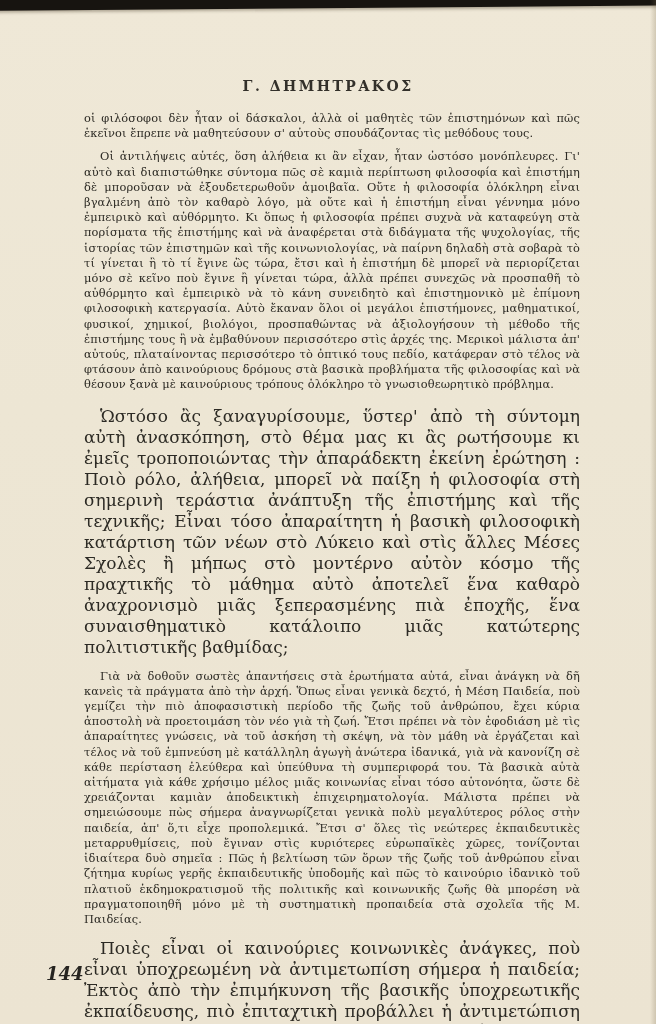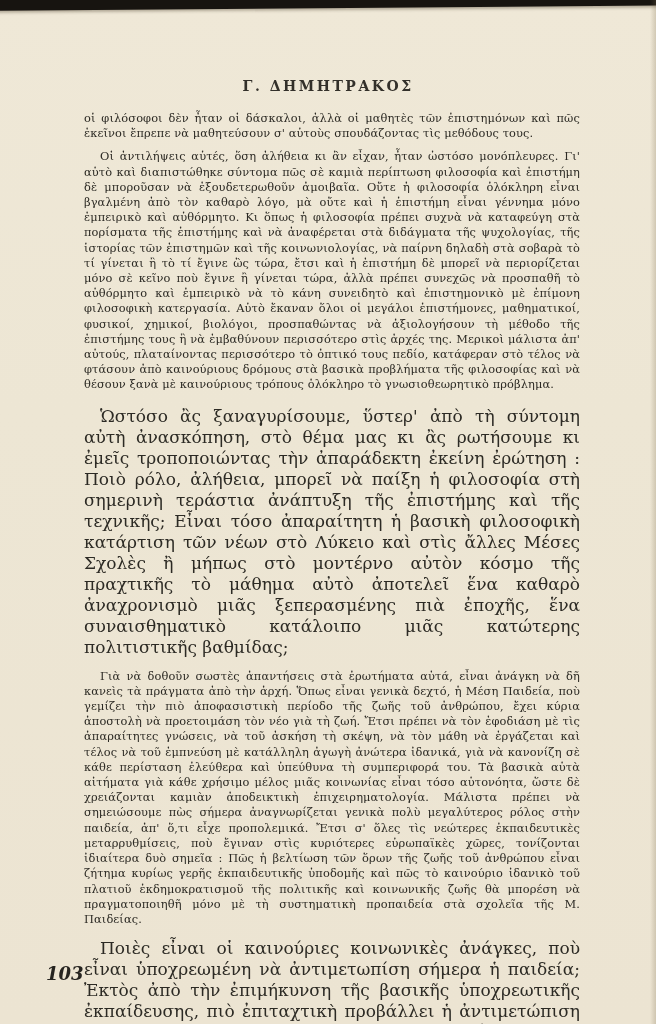--- a/index.html
+++ b/index.html
@@ -95,15 +95,15 @@
 
     <p class="small indent">Οἱ ἀντιλήψεις αὐτές, ὅση ἀλήθεια κι ἂν εἶχαν, ἦταν ὡστόσο μονόπλευρες. Γι' αὐτὸ καὶ διαπιστώθηκε σύντομα πῶς σὲ καμιὰ περίπτωση φιλοσοφία καὶ ἐπιστήμη δὲ μποροῦσαν νὰ ἐξουδετερωθοῦν ἀμοιβαῖα. Οὔτε ἡ φιλοσοφία ὁλόκληρη εἶναι βγαλμένη ἀπὸ τὸν καθαρὸ λόγο, μὰ οὔτε καὶ ἡ ἐπιστήμη εἶναι γέννημα μόνο ἐμπειρικὸ καὶ αὐθόρμητο. Κι ὅπως ἡ φιλοσοφία πρέπει συχνὰ νὰ καταφεύγη στὰ πορίσματα τῆς ἐπιστήμης καὶ νὰ ἀναφέρεται στὰ διδάγματα τῆς ψυχολογίας, τῆς ἱστορίας τῶν ἐπιστημῶν καὶ τῆς κοινωνιολογίας, νὰ παίρνη δηλαδὴ στὰ σοβαρὰ τὸ τί γίνεται ἢ τὸ τί ἔγινε ὣς τώρα, ἔτσι καὶ ἡ ἐπιστήμη δὲ μπορεῖ νὰ περιορίζεται μόνο σὲ κεῖνο ποὺ ἔγινε ἢ γίνεται τώρα, ἀλλὰ πρέπει συνεχῶς νὰ προσπαθῆ τὸ αὐθόρμητο καὶ ἐμπειρικὸ νὰ τὸ κάνη συνειδητὸ καὶ ἐπιστημονικὸ μὲ ἐπίμονη φιλοσοφικὴ κατεργασία. Αὐτὸ ἔκαναν ὅλοι οἱ μεγάλοι ἐπιστήμονες, μαθηματικοί, φυσικοί, χημικοί, βιολόγοι, προσπαθώντας νὰ ἀξιολογήσουν τὴ μέθοδο τῆς ἐπιστήμης τους ἢ νὰ ἐμβαθύνουν περισσότερο στὶς ἀρχές της. Μερικοὶ μάλιστα ἀπ' αὐτούς, πλαταίνοντας περισσότερο τὸ ὀπτικό τους πεδίο, κατάφεραν στὸ τέλος νὰ φτάσουν ἀπὸ καινούριους δρόμους στὰ βασικὰ προβλήματα τῆς φιλοσοφίας καὶ νὰ θέσουν ξανὰ μὲ καινούριους τρόπους ὁλόκληρο τὸ γνωσιοθεωρητικὸ πρόβλημα.</p>
 
     <p class="large indent gap-a">Ὡστόσο ἂς ξαναγυρίσουμε, ὕστερ' ἀπὸ τὴ σύντομη αὐτὴ ἀνασκόπηση, στὸ θέμα μας κι ἂς ρωτήσουμε κι ἐμεῖς τροποποιώντας τὴν ἀπαράδεκτη ἐκείνη ἐρώτηση : Ποιὸ ρόλο, ἀλήθεια, μπορεῖ νὰ παίξη ἡ φιλοσοφία στὴ σημερινὴ τεράστια ἀνάπτυξη τῆς ἐπιστήμης καὶ τῆς τεχνικῆς; Εἶναι τόσο ἀπαραίτητη ἡ βασικὴ φιλοσοφικὴ κατάρτιση τῶν νέων στὸ Λύκειο καὶ στὶς ἄλλες Μέσες Σχολὲς ἢ μήπως στὸ μοντέρνο αὐτὸν κόσμο τῆς πραχτικῆς τὸ μάθημα αὐτὸ ἀποτελεῖ ἕνα καθαρὸ ἀναχρονισμὸ μιᾶς ξεπερασμένης πιὰ ἐποχῆς, ἕνα συναισθηματικὸ κατάλοιπο μιᾶς κατώτερης πολιτιστικῆς βαθμίδας;</p>
 
     <p class="small indent gap-b">Γιὰ νὰ δοθοῦν σωστὲς ἀπαντήσεις στὰ ἐρωτήματα αὐτά, εἶναι ἀνάγκη νὰ δῆ κανεὶς τὰ πράγματα ἀπὸ τὴν ἀρχή. Ὅπως εἶναι γενικὰ δεχτό, ἡ Μέση Παιδεία, ποὺ γεμίζει τὴν πιὸ ἀποφασιστικὴ περίοδο τῆς ζωῆς τοῦ ἀνθρώπου, ἔχει κύρια ἀποστολὴ νὰ προετοιμάση τὸν νέο γιὰ τὴ ζωή. Ἔτσι πρέπει νὰ τὸν ἐφοδιάση μὲ τὶς ἀπαραίτητες γνώσεις, νὰ τοῦ ἀσκήση τὴ σκέψη, νὰ τὸν μάθη νὰ ἐργάζεται καὶ τέλος νὰ τοῦ ἐμπνεύση μὲ κατάλληλη ἀγωγὴ ἀνώτερα ἰδανικά, γιὰ νὰ κανονίζη σὲ κάθε περίσταση ἐλεύθερα καὶ ὑπεύθυνα τὴ συμπεριφορά του. Τὰ βασικὰ αὐτὰ αἰτήματα γιὰ κάθε χρήσιμο μέλος μιᾶς κοινωνίας εἶναι τόσο αὐτονόητα, ὥστε δὲ χρειάζονται καμιὰν ἀποδεικτικὴ ἐπιχειρηματολογία. Μάλιστα πρέπει νὰ σημειώσουμε πὼς σήμερα ἀναγνωρίζεται γενικὰ πολὺ μεγαλύτερος ρόλος στὴν παιδεία, ἀπ' ὅ,τι εἶχε προπολεμικά. Ἔτσι σ' ὅλες τὶς νεώτερες ἐκπαιδευτικὲς μεταρρυθμίσεις, ποὺ ἔγιναν στὶς κυριότερες εὐρωπαϊκὲς χῶρες, τονίζονται ἰδιαίτερα δυὸ σημεῖα : Πῶς ἡ βελτίωση τῶν ὅρων τῆς ζωῆς τοῦ ἀνθρώπου εἶναι ζήτημα κυρίως γερῆς ἐκπαιδευτικῆς ὑποδομῆς καὶ πῶς τὸ καινούριο ἰδανικὸ τοῦ πλατιοῦ ἐκδημοκρατισμοῦ τῆς πολιτικῆς καὶ κοινωνικῆς ζωῆς θὰ μπορέση νὰ πραγματοποιηθῆ μόνο μὲ τὴ συστηματικὴ προπαιδεία στὰ σχολεῖα τῆς Μ. Παιδείας.</p>
 
     <p class="large indent gap-b">Ποιὲς εἶναι οἱ καινούριες κοινωνικὲς ἀνάγκες, ποὺ εἶναι ὑποχρεωμένη νὰ ἀντιμετωπίση σήμερα ἡ παιδεία; Ἐκτὸς ἀπὸ τὴν ἐπιμήκυνση τῆς βασικῆς ὑποχρεωτικῆς ἐκπαίδευσης, πιὸ ἐπιταχτικὴ προβάλλει ἡ ἀντιμετώπιση τῶν διαρκῶς μεγαλύτερων ἀπαιτήσεων ποὺ ἐπιβάλλει ἡ τεράστια ἀνάπτυξη τῶν θετι-</p>
   </div>
 
-  <div class="page-number">103</div>
+  <div class="page-number">144</div>
 
 </div>
 
 </body></html>

